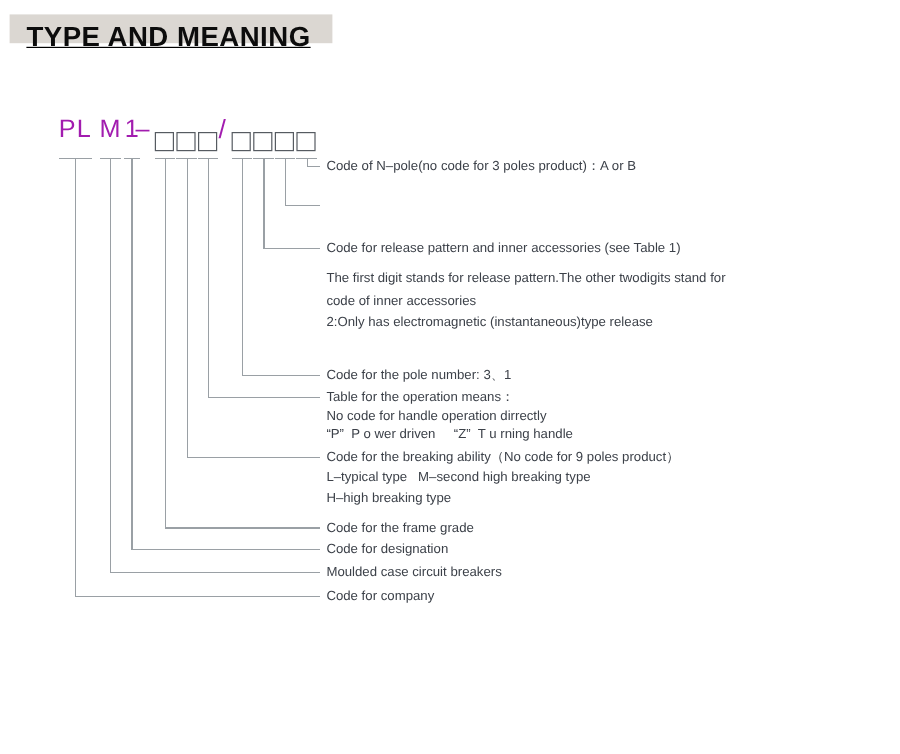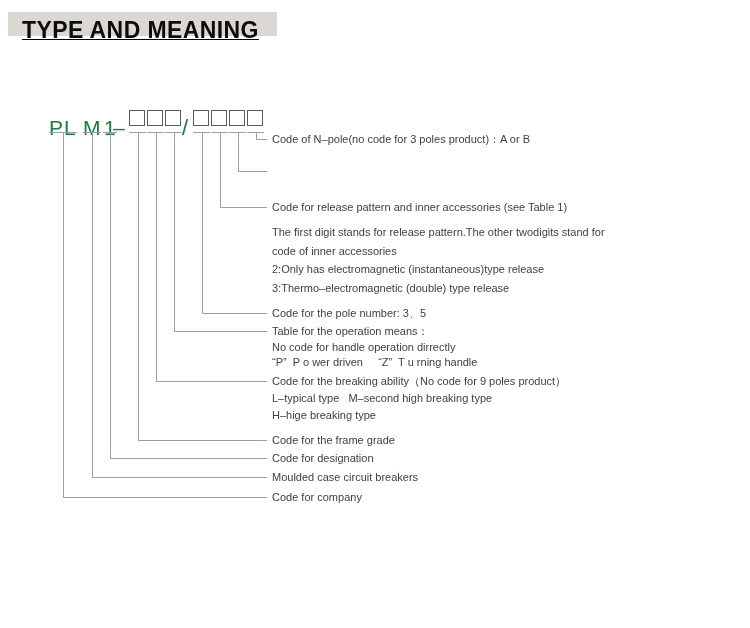--- a/index.html
+++ b/index.html
@@ -31,23 +31,23 @@
     text-decoration: underline;
   }
   .title-box span {
     font-size: 23px;
     font-weight: bold;
     color: #0c0c0c;
     letter-spacing: 0.4px;
   }
   .code-char {
     position: absolute;
-    top: 116px;
+    top: 96px;
     font-size: 21px;
-    color: #15803d;
+    color: #a21caf;
     line-height: 24px;
   }
   .cc-pl    { left: 49px;  letter-spacing: 1px; }
   .cc-m     { left: 83px; }
   .cc-1     { left: 104px; }
   .cc-dash  { left: 113px; }
   .cc-slash { left: 182px; font-size: 22px; }
   .code-box {
     position: absolute;
     top: 110px;
@@ -118,26 +118,25 @@
     <path class="cl" d="M110 132 V458 H267"></path>
     <path class="cl" d="M92 132 V477 H267"></path>
     <path class="cl" d="M63 132 V497 H267"></path>
   </svg>
 
   <div class="line" style="top:131px">Code of N–pole(no code for 3 poles product)：A or B</div>
   <div class="line" style="top:199px">Code for release pattern and inner accessories (see Table 1)</div>
   <div class="line" style="top:224px">The first digit stands for release pattern.The other twodigits stand for</div>
   <div class="line" style="top:243px">code of inner accessories</div>
   <div class="line" style="top:261px">2:Only has electromagnetic (instantaneous)type release</div>
-  <div class="line" style="top:280px">3:Thermo–electromagnetic (double) type release</div>
-  <div class="line" style="top:305px">Code for the pole number: 3、5</div>
+  <div class="line" style="top:305px">Code for the pole number: 3、1</div>
   <div class="line" style="top:323px">Table for the operation means：</div>
   <div class="line" style="top:339px">No code for handle operation dirrectly</div>
   <div class="line" style="top:354px">“P”  P o wer driven     “Z”  T u rning handle</div>
   <div class="line" style="top:373px">Code for the breaking ability（No code for 9 poles product）</div>
   <div class="line" style="top:390px">L–typical type   M–second high breaking type</div>
-  <div class="line" style="top:407px">H–hige breaking type</div>
+  <div class="line" style="top:407px">H–high breaking type</div>
   <div class="line" style="top:432px">Code for the frame grade</div>
   <div class="line" style="top:450px">Code for designation</div>
   <div class="line" style="top:469px">Moulded case circuit breakers</div>
   <div class="line" style="top:489px">Code for company</div>
 
 </div>
 
 </body></html>

